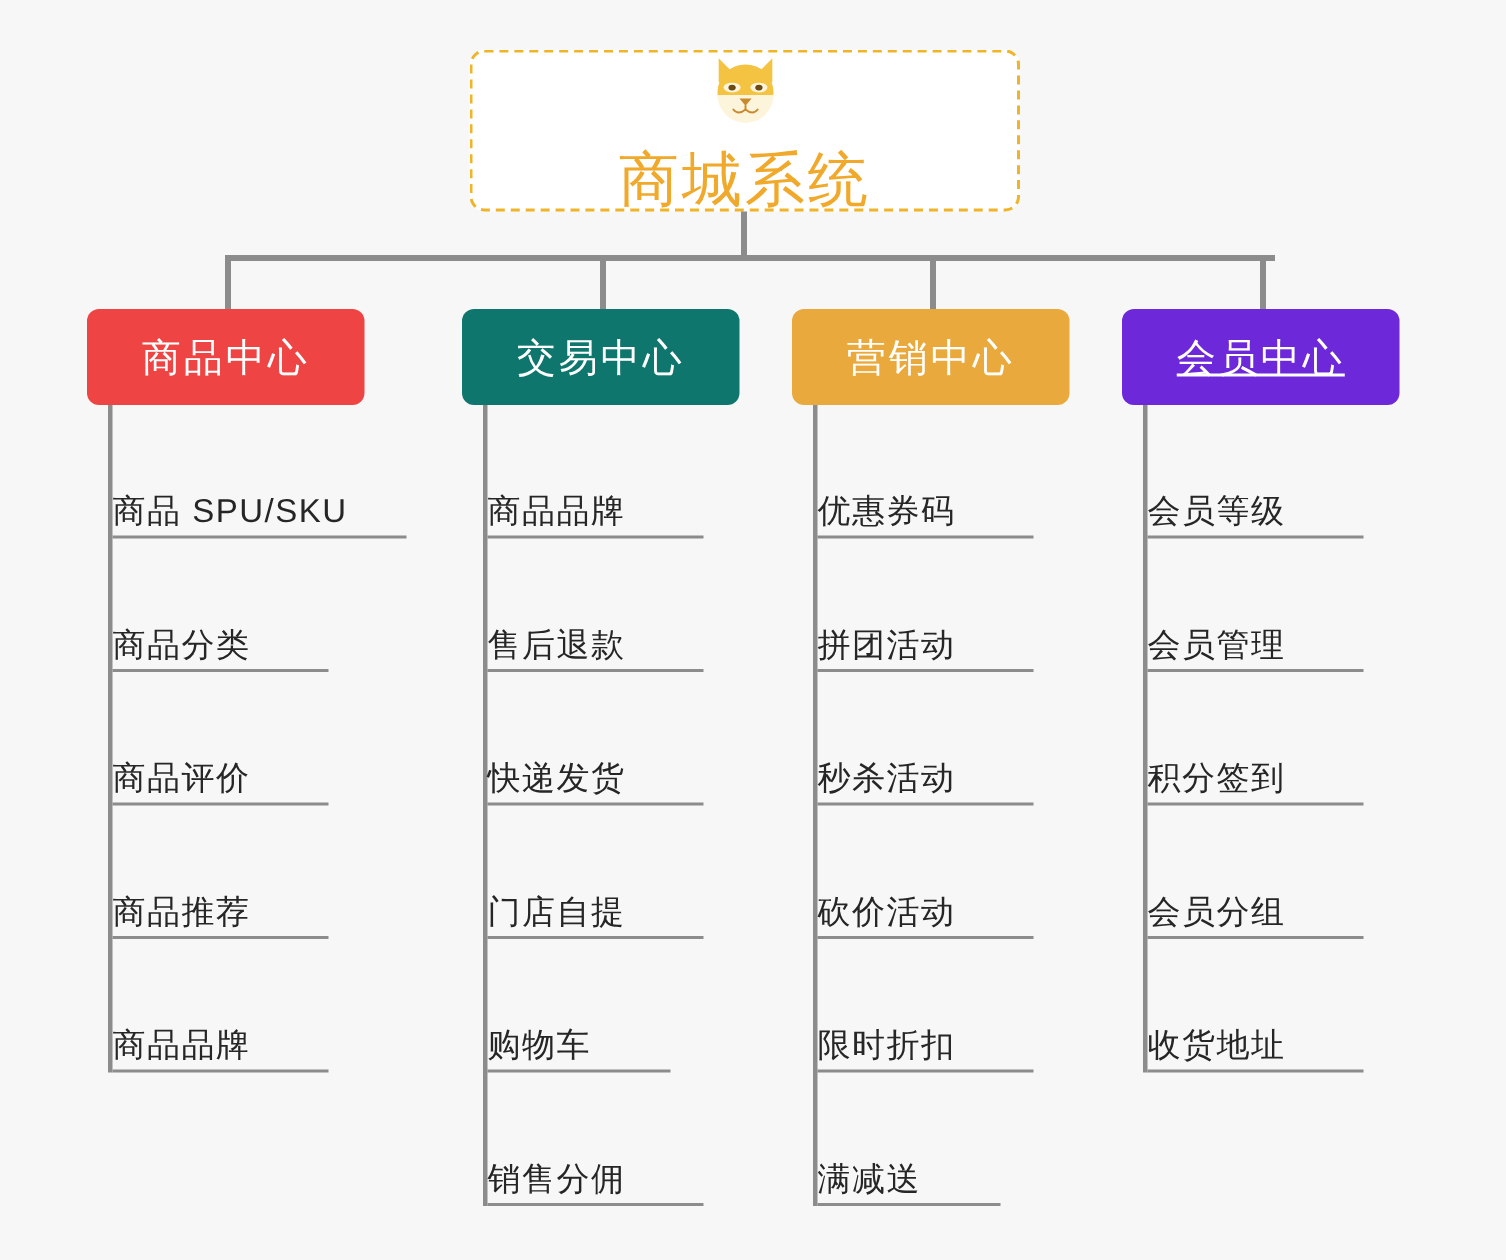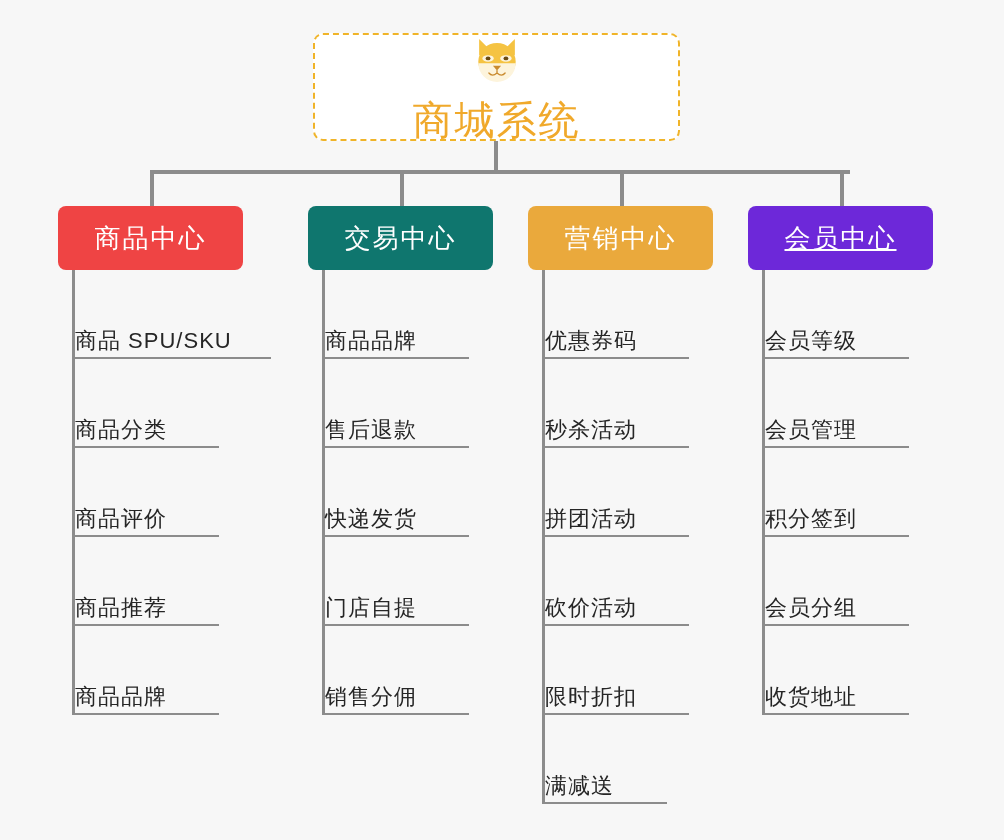--- a/index.html
+++ b/index.html
@@ -204,38 +204,41 @@
         </div>
       <div class="leaf-item w-four">
           <span class="leaf-label">售后退款</span>
         </div>
       <div class="leaf-item w-four">
           <span class="leaf-label">快递发货</span>
         </div>
       <div class="leaf-item w-four">
           <span class="leaf-label">门店自提</span>
         </div>
+      <div class="leaf-item w-three">
+          <span class="leaf-label">购物车</span>
+        </div>
       <div class="leaf-item w-four">
           <span class="leaf-label">销售分佣</span>
         </div>
     </div>
   </div>
 
   <div class="column col-3">
     <div class="drop-line" style="background: rgb(140, 140, 140);"></div>
     <div class="cat-header" style="background: rgb(234, 169, 60);">营销中心</div>
     <div class="leaf-list">
       <div class="leaf-item w-four">
           <span class="leaf-label">优惠券码</span>
         </div>
       <div class="leaf-item w-four">
+          <span class="leaf-label">拼团活动</span>
+        </div>
+      <div class="leaf-item w-four">
           <span class="leaf-label">秒杀活动</span>
-        </div>
-      <div class="leaf-item w-four">
-          <span class="leaf-label">拼团活动</span>
         </div>
       <div class="leaf-item w-four">
           <span class="leaf-label">砍价活动</span>
         </div>
       <div class="leaf-item w-four">
           <span class="leaf-label">限时折扣</span>
         </div>
       <div class="leaf-item w-three">
           <span class="leaf-label">满减送</span>
         </div>

